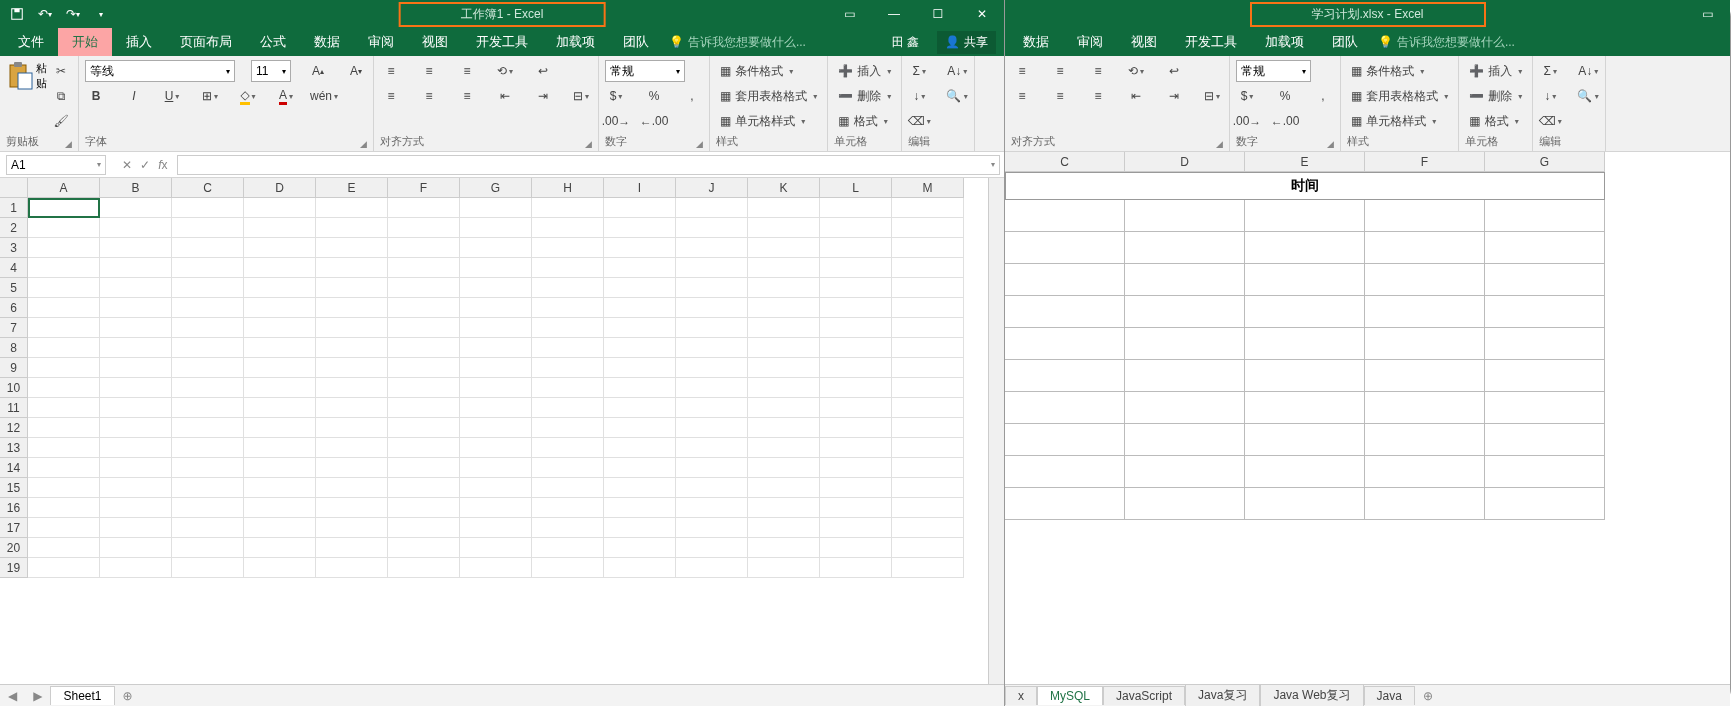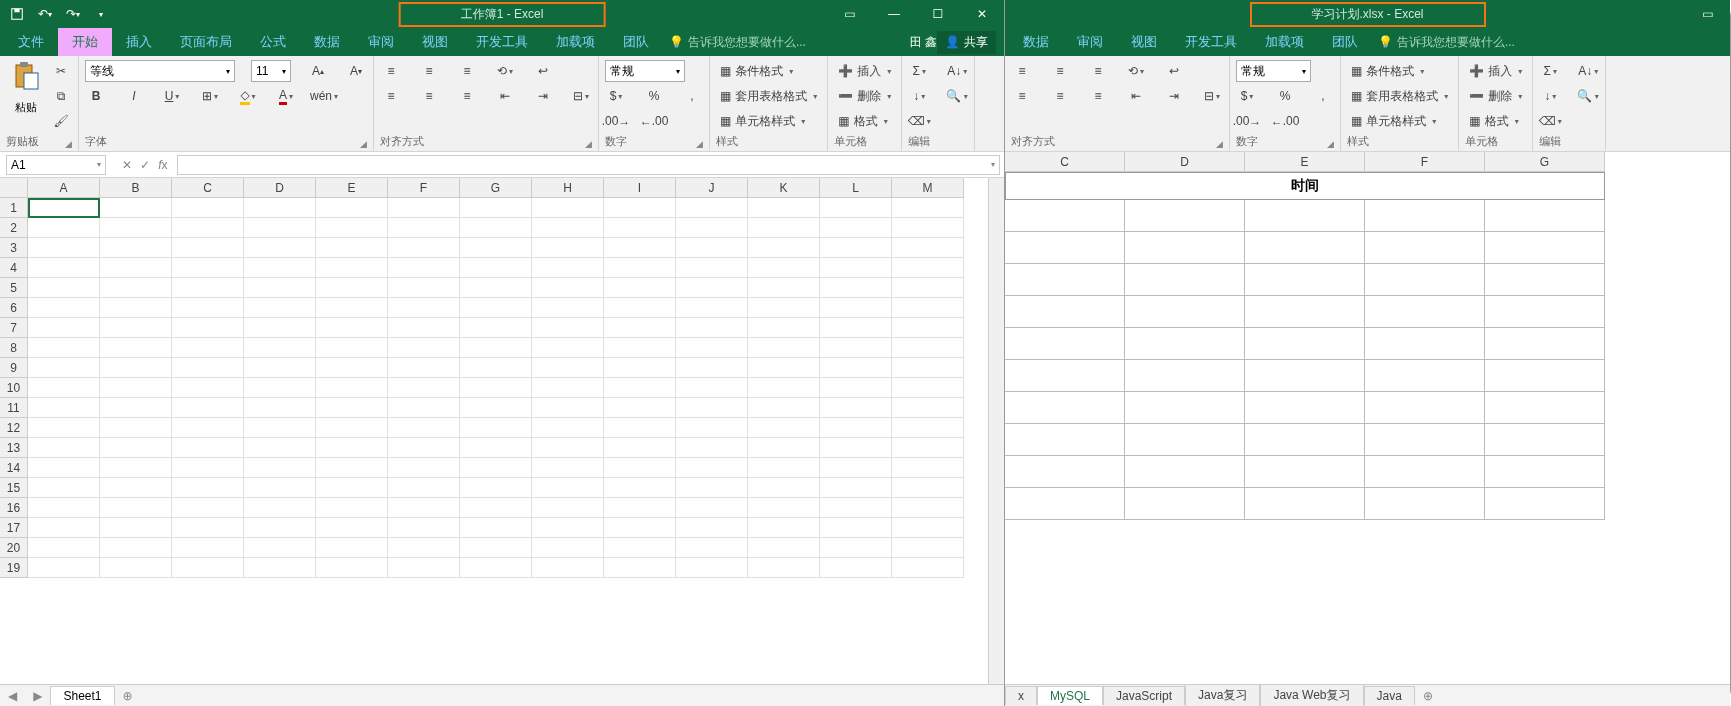--- a/index.html
+++ b/index.html
@@ -11,33 +11,33 @@
 
 .titlebar { height: 28px; background: #0f6b3d; display: flex; align-items: center; color: #fff; font-size: 12px; position: relative; }
 .qat { display: flex; align-items: center; gap: 2px; padding: 0 4px; }
 .qat-btn { width: 26px; height: 26px; display: flex; align-items: center; justify-content: center; color: #fff; font-size: 12px; }
 .title-center { position: absolute; left: 50%; transform: translateX(-50%); font-size: 12px; color: #d0e8db; border: 2px solid #f97316; padding: 2px 60px; }
 .winctl { margin-left: auto; display: flex; }
 .winctl-btn { width: 44px; height: 28px; display: flex; align-items: center; justify-content: center; color: #fff; }
 
 
 .menutabs { height: 28px; background: #0f6b3d; display: flex; align-items: center; padding-left: 4px; }
-.menutab { padding: 0 14px; height: 28px; line-height: 28px; color: #7dd3fc; font-size: 13px; cursor: pointer; }
-.menutab.active { background: #f0abfc; color: #217346; }
+.menutab { padding: 0 14px; height: 28px; line-height: 28px; color: #ffffff; font-size: 13px; cursor: pointer; }
+.menutab.active { background: #fca5a5; color: #217346; }
 .tell-me { color: #a5d4bc; font-size: 12px; margin-left: 6px; display: flex; align-items: center; gap: 4px; }
-.user-share { margin-left: auto; display: flex; align-items: center; gap: 0; padding-right: 8px; color: #fff; font-size: 12px; }
+.user-share { margin-left: auto; display: flex; align-items: center; gap: 18px; padding-right: 8px; color: #fff; font-size: 12px; }
 .share-btn { background: #0c5a33; padding: 3px 8px; display: flex; align-items: center; gap: 4px; }
 
 
 .ribbon { height: 96px; background: #f1f1f1; border-bottom: 1px solid #d4d4d4; display: flex; overflow: hidden; }
 .ribbon-group { border-right: 1px solid #d4d4d4; padding: 4px 6px 2px; display: flex; flex-direction: column; }
 .ribbon-group-content { flex: 1; display: flex; align-items: flex-start; gap: 4px; }
 .ribbon-group-label { font-size: 11px; color: #666; text-align: left; padding-top: 2px; position: relative; }
 .launcher { position: absolute; right: 0; bottom: 0; font-size: 9px; color: #888; }
-.big-btn { display: flex; flex-direction: column; align-items: center; width: 40px; font-size: 11px; gap: 8px; text-align: center; }
+.big-btn { display: flex; flex-direction: row; align-items: center; width: 40px; font-size: 11px; gap: 2px; text-align: center; }
 .icon-box { width: 32px; height: 32px; display: flex; align-items: center; justify-content: center; }
 .stack { display: flex; flex-direction: column; gap: 3px; }
 .row { display: flex; align-items: center; gap: 16px; }
 .sm-btn { width: 22px; height: 22px; display: flex; align-items: center; justify-content: center; font-size: 12px; color: #444; border: 1px solid transparent; }
 .combo { border: 1px solid #ababab; background: #fff; height: 22px; font-size: 12px; padding: 0 4px; display: flex; align-items: center; }
 .lbl-btn { display: flex; align-items: center; gap: 4px; font-size: 12px; color: #444; height: 22px; padding: 0 4px; white-space: nowrap; }
 .dd::after { content: "▾"; font-size: 8px; margin-left: 2px; color: #666; }
 
 
 .formula-bar { height: 26px; border-bottom: 1px solid #d4d4d4; display: flex; align-items: center; background: #fff; }

